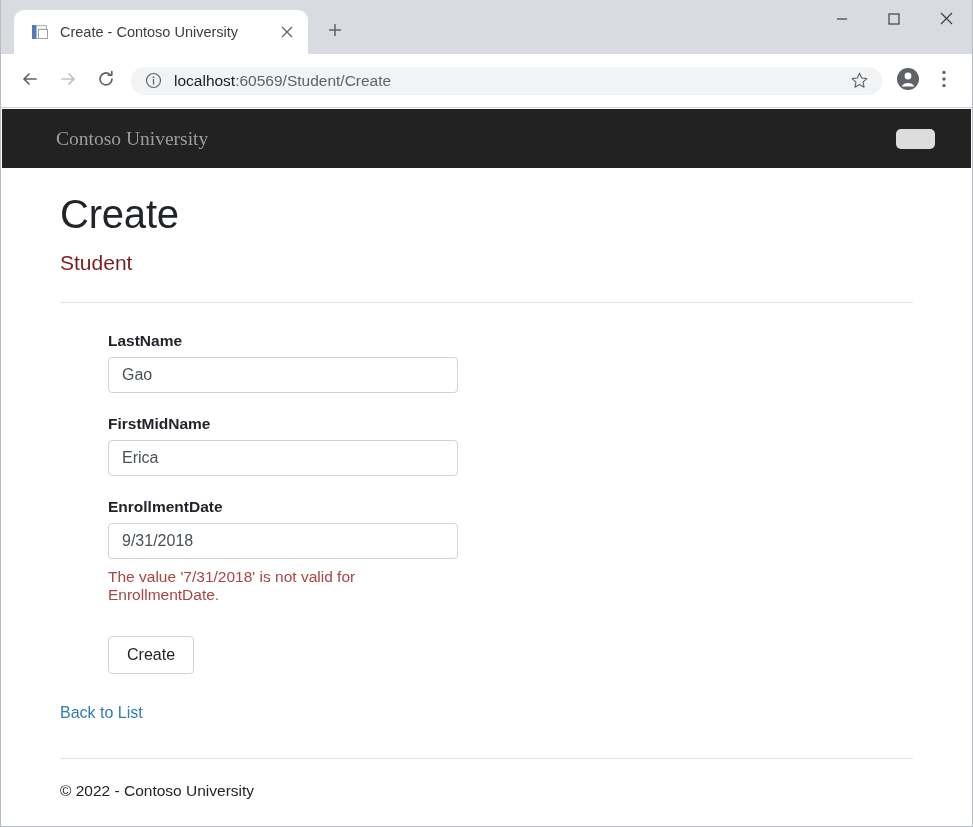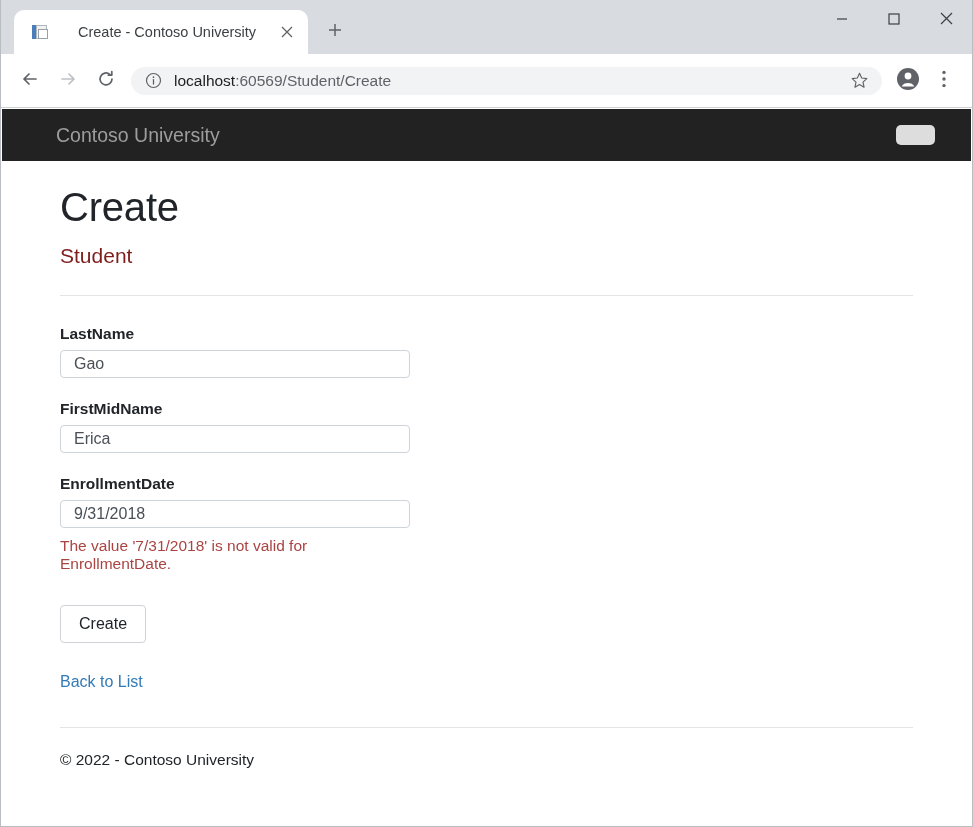--- a/index.html
+++ b/index.html
@@ -34,21 +34,20 @@
   .tab {
     margin-left: 13px;
     width: 294px;
     height: 44px;
     background: #ffffff;
     border-radius: 10px 10px 0 0;
     display: flex;
     align-items: center;
     padding: 0 0 0 17px;
     position: relative;
-    text-align: center;
   }
 
   .tab-favicon {
     width: 18px;
     height: 18px;
     position: relative;
     flex: 0 0 auto;
   }
   .tab-favicon .fav-bar {
     position: absolute; left: 1px; top: 2px;
@@ -156,25 +155,26 @@
   
   .page {
     position: absolute;
     left: 1px; right: 1px;
     top: 109px; bottom: 1px;
     background: #ffffff;
     overflow: hidden;
   }
 
   .navbar {
-    height: 52px;
+    height: 59px;
     background: #222222;
     display: flex;
     align-items: center;
     padding: 0 36px 0 54px;
+    font-family: Liberation Serif, serif;
   }
   .brand {
     font-size: 19.5px;
     color: #9d9d9d;
     white-space: nowrap;
   }
   .navbar-spacer { flex: 1 1 auto; }
   .navbar-toggler {
     width: 39px;
     height: 20px;
@@ -202,34 +202,35 @@
 
   hr.divider {
     border: none;
     border-top: 1px solid #e2e4e6;
     margin-top: 27px;
   }
 
   .form {
     margin-top: 29px;
     max-width: 350px;
+    margin-left: 48px;
   }
 
   .form-label {
     display: block;
     font-size: 15.5px;
     font-weight: bold;
     color: #212529;
     margin-bottom: 7px;
   }
 
   .form-control {
     display: block;
     width: 350px;
-    height: 28px;
+    height: 36px;
     border: 1px solid #ced4da;
     border-radius: 4px;
     padding: 0 13px;
     font-size: 16px;
     color: #495057;
     font-family: "Liberation Sans", sans-serif;
     background: #ffffff;
     outline: none;
   }
 

